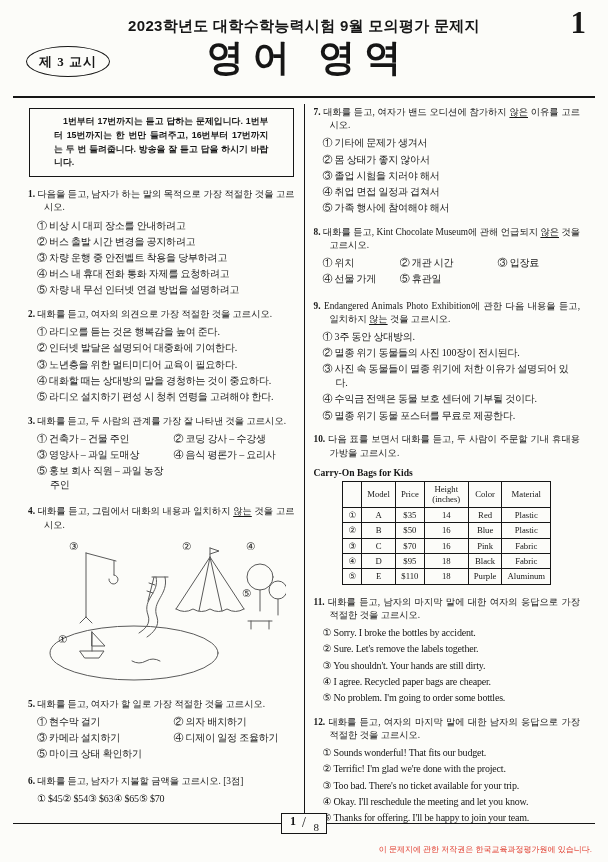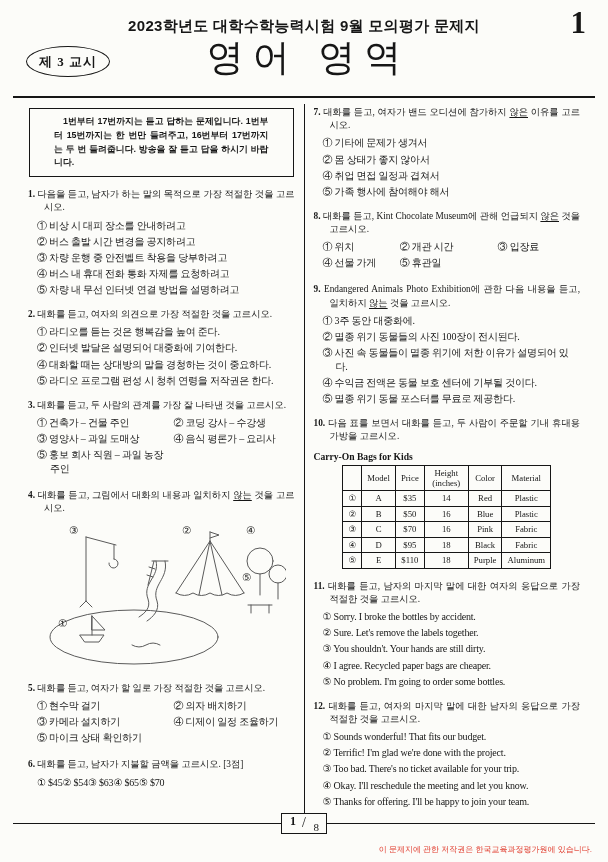--- a/index.html
+++ b/index.html
@@ -6,21 +6,21 @@
   body{width:608px;background:#d9d9d6;font-family:"Liberation Serif","DejaVu Serif",serif;}
   .page{position:relative;width:608px;height:862px;background:#fcfcf9;color:#161616;overflow:hidden;}
 
   
   .exam-title{position:absolute;top:17px;left:40px;right:40px;text-align:center;
     font-family:"Liberation Sans","DejaVu Sans",sans-serif;font-size:15px;font-weight:700;letter-spacing:.3px;}
   .page-num{position:absolute;top:5px;right:22px;font-size:31px;font-weight:700;}
   .period-badge{position:absolute;top:46px;left:26px;width:84px;height:31px;border:1.8px solid #161616;
     border-radius:50%;display:flex;align-items:center;justify-content:center;font-size:13px;font-weight:700;letter-spacing:1px;}
   .subject-title{position:absolute;top:33px;left:0;right:0;text-align:center;
-    font-family:"Liberation Sans","DejaVu Sans",sans-serif;font-size:37px;font-weight:400;letter-spacing:9px;text-indent:9px;}
+    font-family:"Liberation Sans","DejaVu Sans",sans-serif;font-size:37px;font-weight:700;letter-spacing:9px;text-indent:9px;}
   .header-rule{position:absolute;top:96px;left:13px;right:13px;border-top:2px solid #161616;}
 
   
   .columns{position:absolute;top:104px;left:19px;right:19px;bottom:46px;display:flex;}
   .col{width:50%;padding:2px 9px 0 9px;}
   .col-divider{width:1px;background:#161616;}
 
   .notice{border:1.5px solid #161616;margin:2px 1px 11px 1px;padding:6px 24px;
     font-family:"Liberation Sans","DejaVu Sans",sans-serif;font-weight:700;font-size:8.9px;line-height:1.55;
     text-align:justify;text-indent:9px;}
@@ -91,22 +91,23 @@
       </div>
 
       <div class="q">
         <div class="q-stem">
           <span class="q-num">2.</span>
           <span>대화를 듣고, 여자의 의견으로 가장 적절한 것을 고르시오.</span><span class="u"></span><span></span>
         </div>
         <ul class="choices">
           <li>① 라디오를 듣는 것은 행복감을 높여 준다.</li>
           <li>② 인터넷 발달은 설명되어 대중화에 기여한다.</li>
+          <li>③ 노년층을 위한 멀티미디어 교육이 필요하다.</li>
           <li>④ 대화할 때는 상대방의 말을 경청하는 것이 중요하다.</li>
-          <li>⑤ 라디오 프로그램 편성 시 청취 연령을 저작권은 한다.</li>
+          <li>⑤ 라디오 설치하기 편성 시 청취 연령을 고려해야 한다.</li>
         </ul>
       </div>
 
       <div class="q">
         <div class="q-stem">
           <span class="q-num">3.</span>
           <span>대화를 듣고, 두 사람의 관계를 가장 잘 나타낸 것을 고르시오.</span><span class="u"></span><span></span>
         </div>
         <ul class="choices grid2">
           <li>① 건축가 – 건물 주인</li>
@@ -206,20 +207,21 @@
     <div class="col">
 
       <div class="q">
         <div class="q-stem">
           <span class="q-num">7.</span>
           <span>대화를 듣고, 여자가 밴드 오디션에 참가하지 </span><span class="u">않은</span><span> 이유를 고르시오.</span>
         </div>
         <ul class="choices">
           <li>① 기타에 문제가 생겨서</li>
           <li>② 몸 상태가 좋지 않아서</li>
+          <li>③ 졸업 시험을 치러야 해서</li>
           <li>④ 취업 면접 일정과 겹쳐서</li>
           <li>⑤ 가족 행사에 참여해야 해서</li>
         </ul>
       </div>
 
       <div class="q">
         <div class="q-stem">
           <span class="q-num">8.</span>
           <span>대화를 듣고, Kint Chocolate Museum에 관해 언급되지 </span><span class="u">않은</span><span> 것을 고르시오.</span>
         </div>
@@ -231,21 +233,21 @@
           <li>⑤ 휴관일</li>
         </ul>
       </div>
 
       <div class="q">
         <div class="q-stem">
           <span class="q-num">9.</span>
           <span>Endangered Animals Photo Exhibition에 관한 다음 내용을 듣고, 일치하지 </span><span class="u">않는</span><span> 것을 고르시오.</span>
         </div>
         <ul class="choices">
-          <li>① 3주 동안 대중화에.</li>
+          <li>① 3주 동안 상대방의.</li>
           <li>② 멸종 위기 동물들의 사진 100장이 전시된다.</li>
           <li>③ 사진 속 동물들이 멸종 위기에 처한 이유가 설명되어 있다.</li>
           <li>④ 수익금 전액은 동물 보호 센터에 기부될 것이다.</li>
           <li>⑤ 멸종 위기 동물 포스터를 무료로 제공한다.</li>
         </ul>
       </div>
 
       <div class="q">
         <div class="q-stem">
           <span class="q-num">10.</span>

